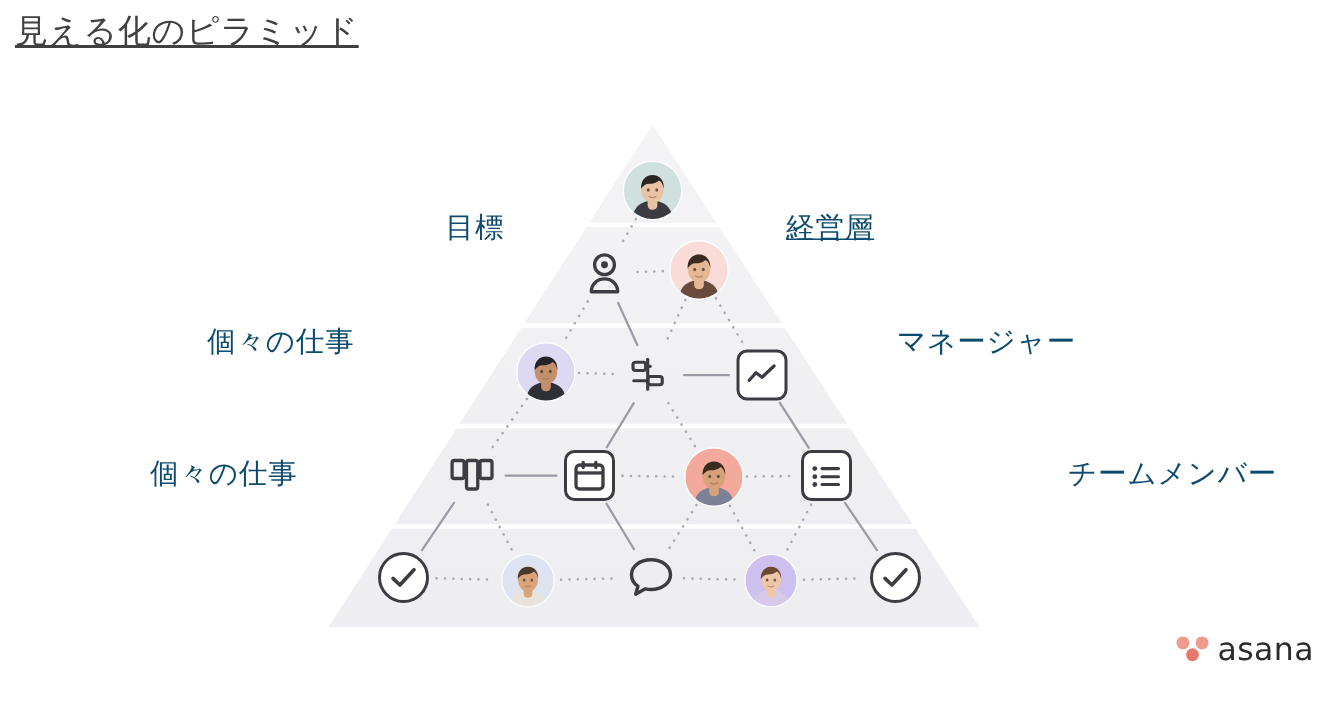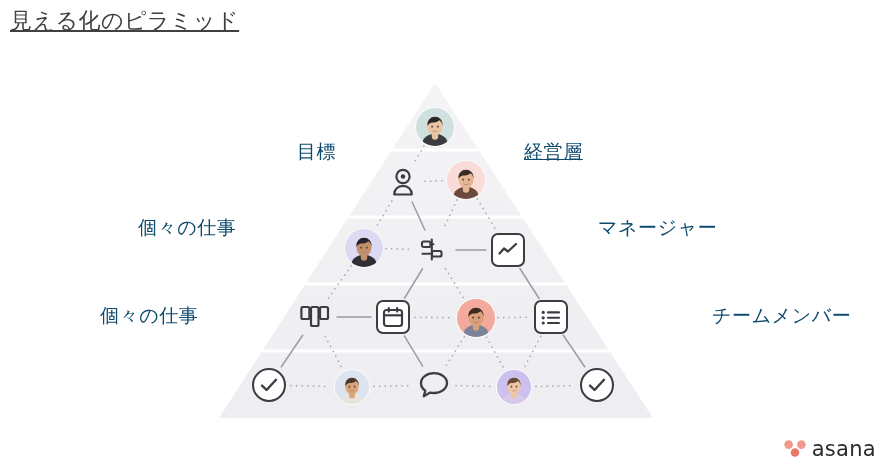--- a/index.html
+++ b/index.html
@@ -105,21 +105,21 @@
     left: 0; top: 0;
     width: 100%;
     height: 100%;
   }
   .avatar.sm { width: 34px; height: 34px; }
 
   
   .asana-logo {
     position: absolute;
     right: 12px;
-    bottom: 12px;
+    bottom: 28px;
     display: flex;
     align-items: center;
     gap: 6px;
   }
   .asana-wordmark {
     font-size: 21px;
     font-weight: 400;
     color: #2c2c30;
     letter-spacing: 0.3px;
     font-family: "DejaVu Sans", "Liberation Sans", sans-serif;

